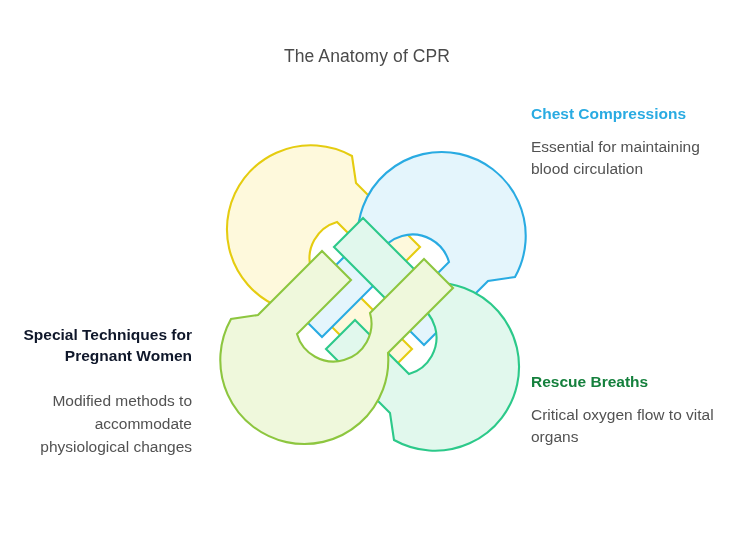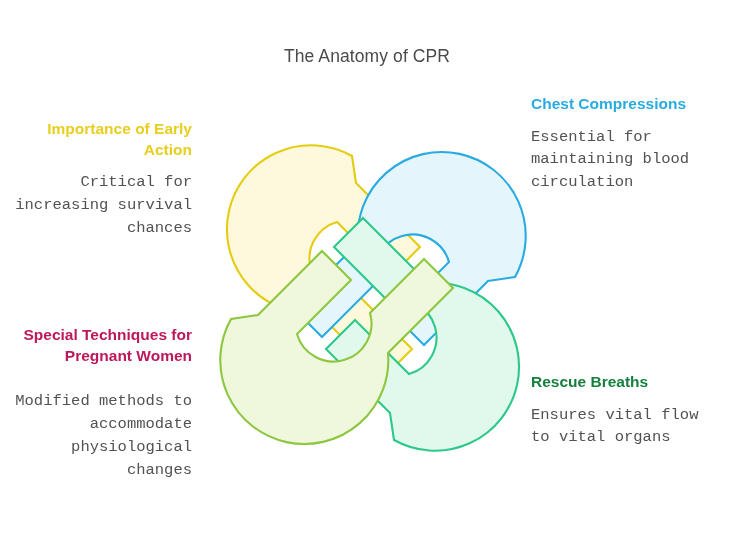--- a/index.html
+++ b/index.html
@@ -48,25 +48,24 @@
     font-weight: bold;
     line-height: 1.33;
     margin: 0 0 11px 0;
   }
   .block-body {
     font-size: 15.5px;
     font-weight: 400;
     line-height: 1.47;
     color: #525252;
     margin: 0;
-    font-family: Liberation Mono, monospace;
   }
 
   #block-early-action   { top: 119px; }
-  #block-chest          { top: 94px; }
+  #block-chest          { top: 104px; }
   #block-pregnant       { top: 325px; }
   #block-rescue         { top: 372px; }
 
   
   #knot {
     position: absolute;
     left: 213px;
     top: 142px;
     width: 320px;
     height: 312px;
@@ -152,33 +151,29 @@
                  L 145 153
                  A 31 31 0 1 1 124 80
                  L 178 134
                  L 207 105
                  L 143 41
                  Z" fill="#EFF8DC" stroke="#8DC63F"></path>
       </g>
     </svg>
   </div>
 
-  <div class="block left" id="block-early-action">
-    <div class="block-heading" style="color: rgb(232, 206, 30);">Importance of Early Action</div>
-    <div class="block-body" style="color: rgb(82, 82, 82);">Critical for increasing survival chances</div>
-  </div>
 
   <div class="block right" id="block-chest">
     <div class="block-heading" style="color: rgb(41, 171, 226);">Chest Compressions</div>
     <div class="block-body" style="color: rgb(82, 82, 82);">Essential for maintaining blood circulation</div>
   </div>
 
   <div class="block left" id="block-pregnant">
-    <div class="block-heading" style="color: #be185d;">Special Techniques for Pregnant Women</div>
+    <div class="block-heading" style="color: #0f172a;">Special Techniques for Pregnant Women</div>
     <div class="block-body" style="color: rgb(82, 82, 82); margin-top: 24px;">Modified methods to accommodate physiological changes</div>
   </div>
 
   <div class="block right" id="block-rescue">
     <div class="block-heading" style="color: #15803d;">Rescue Breaths</div>
-    <div class="block-body" style="color: rgb(82, 82, 82);">Ensures vital flow to vital organs</div>
+    <div class="block-body" style="color: rgb(82, 82, 82);">Critical oxygen flow to vital organs</div>
   </div>
 
 </div>
 
 </body></html>

